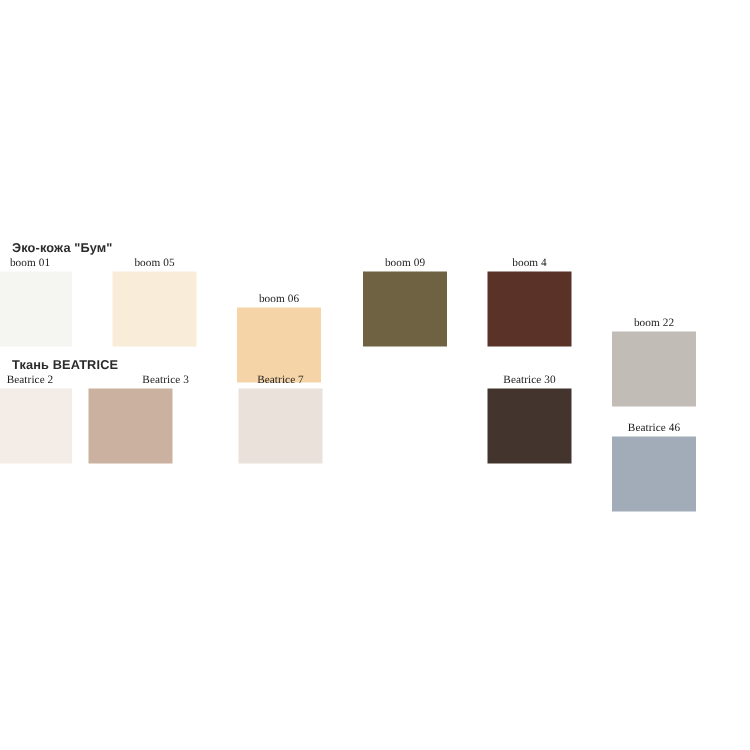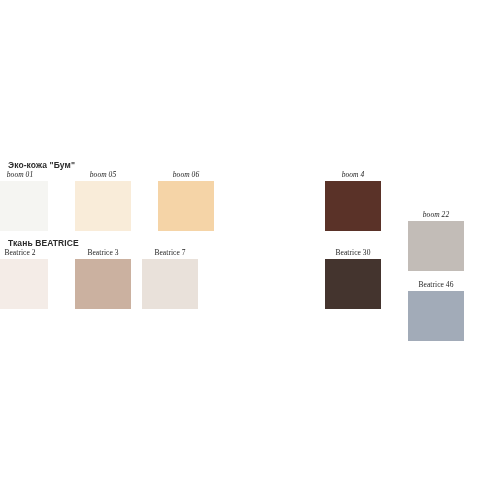--- a/index.html
+++ b/index.html
@@ -63,21 +63,21 @@
     letter-spacing: 0.05px;
   }
   .swatch-chip {
     width: 56px;
     height: 50px;
     margin: 0 auto;
     border: 0;
   }
   
   #section-eco { top: 0; height: 80px; }
-  #section-eco .swatch-row { top: 10px; font-style: italic; }
+  #section-eco .swatch-row { top: 10px; }
   
   #section-fabric { top: 78px; height: 82px; }
   #section-fabric .swatch-row { top: 10px; }
   .sec-abs { position: absolute; left: 0; width: 500px; }
 </style>
 </head>
 <body style="background: rgb(255, 255, 255);">
 
 <div id="page">
   <div class="catalog">
@@ -89,25 +89,29 @@
         <div class="swatch-cell" style="left:-19px;">
           <div class="swatch-label">boom 01</div>
           <div class="swatch-chip" style="background:#f5f5f2;"></div>
         </div>
 
         <div class="swatch-cell" style="left:64px;">
           <div class="swatch-label">boom 05</div>
           <div class="swatch-chip" style="background:#f9ecd9;"></div>
         </div>
 
-        <div class="swatch-cell" style="left:147px;">
+        <div class="swatch-cell" style="left:147px;margin-top:24px;">
           <div class="swatch-label">boom 06</div>
           <div class="swatch-chip" style="background:#f5d4a7;"></div>
         </div>
 
+        <div class="swatch-cell" style="left:231px;">
+          <div class="swatch-label">boom 09</div>
+          <div class="swatch-chip" style="background:#6f6242;"></div>
+        </div>
 
         <div class="swatch-cell" style="left:314px;">
           <div class="swatch-label">boom 4</div>
           <div class="swatch-chip" style="background:#5a3228;"></div>
         </div>
 
         <div class="swatch-cell" style="left:397px;margin-top:40px;">
           <div class="swatch-label">boom 22</div>
           <div class="swatch-chip" style="background:#c2bcb7;"></div>
         </div>
@@ -117,26 +121,26 @@
 
     <div class="section sec-abs" id="section-fabric">
       <div class="section-title">Ткань BEATRICE</div>
       <div class="swatch-row">
 
         <div class="swatch-cell" style="left:-19px;">
           <div class="swatch-label">Beatrice 2</div>
           <div class="swatch-chip" style="background:#f4ece7;"></div>
         </div>
 
-        <div class="swatch-cell" style="left:64px;">
+        <div class="swatch-cell" style="left:48px;text-align:right;">
           <div class="swatch-label">Beatrice 3</div>
           <div class="swatch-chip" style="background:#cbb1a0;"></div>
         </div>
 
-        <div class="swatch-cell" style="left:131px;text-align:center;">
+        <div class="swatch-cell" style="left:148px;text-align:center;">
           <div class="swatch-label">Beatrice 7</div>
           <div class="swatch-chip" style="background:#e9e1da;"></div>
         </div>
 
 
         <div class="swatch-cell" style="left:314px;">
           <div class="swatch-label">Beatrice 30</div>
           <div class="swatch-chip" style="background:#44342e;"></div>
         </div>
 

